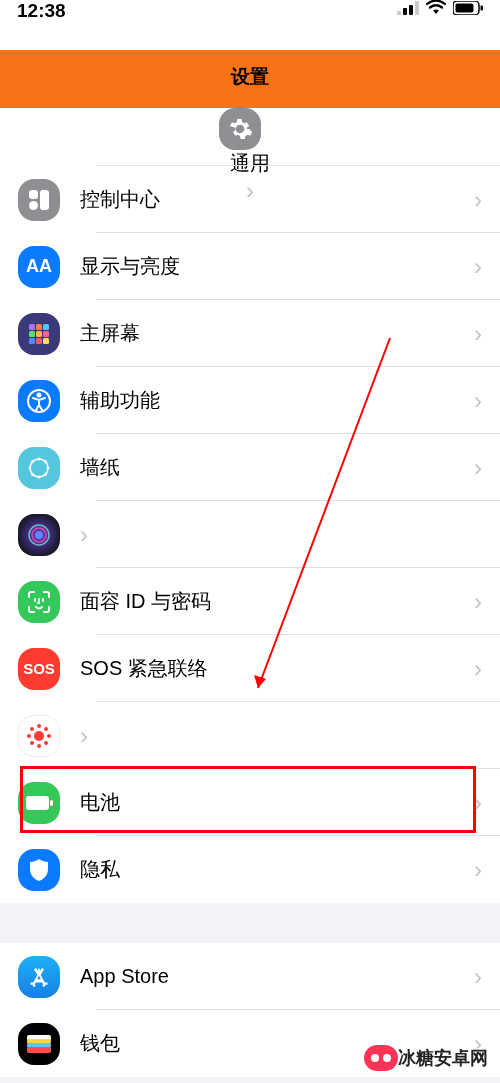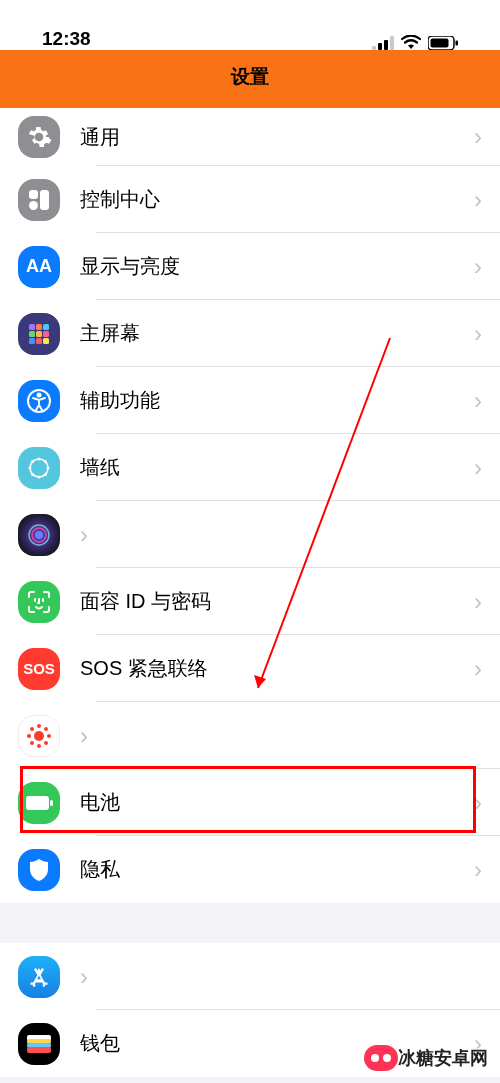--- a/index.html
+++ b/index.html
@@ -8,22 +8,22 @@
       height: 1083px;
       background: #f2f2f7;
       font-family: -apple-system, "Helvetica Neue", sans-serif;
       position: relative;
       overflow: hidden;
     }
     .status-bar {
       height: 50px;
       display: flex;
       justify-content: space-between;
-      align-items: flex-end;
-      padding: 0 42px;
+      align-items: flex-start;
+      padding: 0 17px;
       background: #fff;
     }
     .status-time { font-size: 19px; font-weight: 600; }
     .status-icons { display: flex; align-items: center; gap: 7px; }
     .nav-title {
       background: #f97316;
       text-align: center;
       padding: 14px 0 18px;
       font-size: 19px;
       font-weight: 600;
@@ -33,21 +33,21 @@
       margin: 0;
     }
     .list-group.second { margin-top: 40px; }
     .row {
       display: flex;
       align-items: center;
       height: 67px;
       padding: 0 18px 0 18px;
       position: relative;
     }
-    .row.first { height: 58px; padding-top: 0; }
+    .row.first { height: 58px; padding-top: 0; flex-direction: column; }
     .row::after {
       content: "";
       position: absolute;
       left: 96px;
       right: 0;
       bottom: 0;
       height: 1px;
       background: #e0e0e3;
     }
     .row.last::after, .row.nodiv::after { display: none; }
@@ -277,20 +277,21 @@
 </div>
 
 <div class="list-group second">
 
   <div class="row">
     <div class="icon" style="background:linear-gradient(180deg,#1eb0f7,#1580e4)">
       <svg width="26" height="26" viewBox="0 0 26 26" fill="#fff">
           <path d="M13 4l1.5 2.6L16 4l2 1.2-3.4 5.9 4.2 7.3h2.7v2.3h-4l-1.3-2.3H9.8l-1.3 2.3h-4v-2.3h2.7l4.2-7.3L8 5.2 10 4l1.5 2.6L13 4zm-2 11.3h4L13 11.8l-2 3.5zM6.5 22l1.2-2.1 2 1.2L8.5 23l-2-1zm11 1l-1.2-2.1 2-1.2L19.5 22l-2 1z"></path>
         </svg>
     </div>
+    <span class="label">App Store</span>
     <span class="chevron">›</span>
   </div>
 
   <div class="row nodiv">
     <div class="icon" style="background:#000">
       <svg width="28" height="22" viewBox="0 0 28 22">
           <rect x="2" y="2" width="24" height="6" rx="2" fill="#fff"></rect>
           <rect x="2" y="6" width="24" height="5" rx="2" fill="#ffd44f"></rect>
           <rect x="2" y="10" width="24" height="5" rx="2" fill="#5fc8ff"></rect>
           <rect x="2" y="14" width="24" height="6" rx="2" fill="#ff4f4f"></rect>

